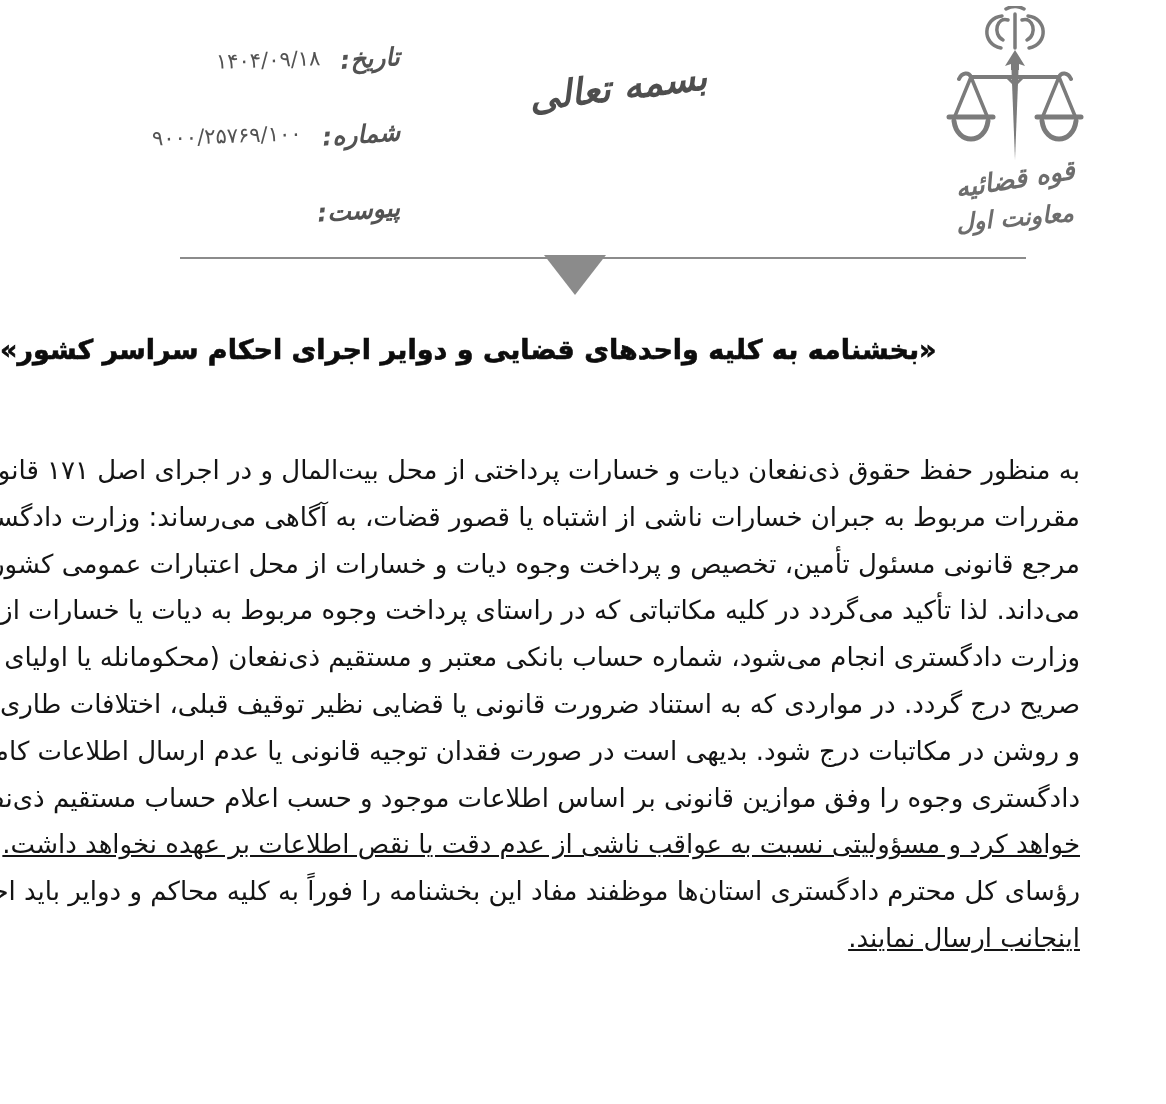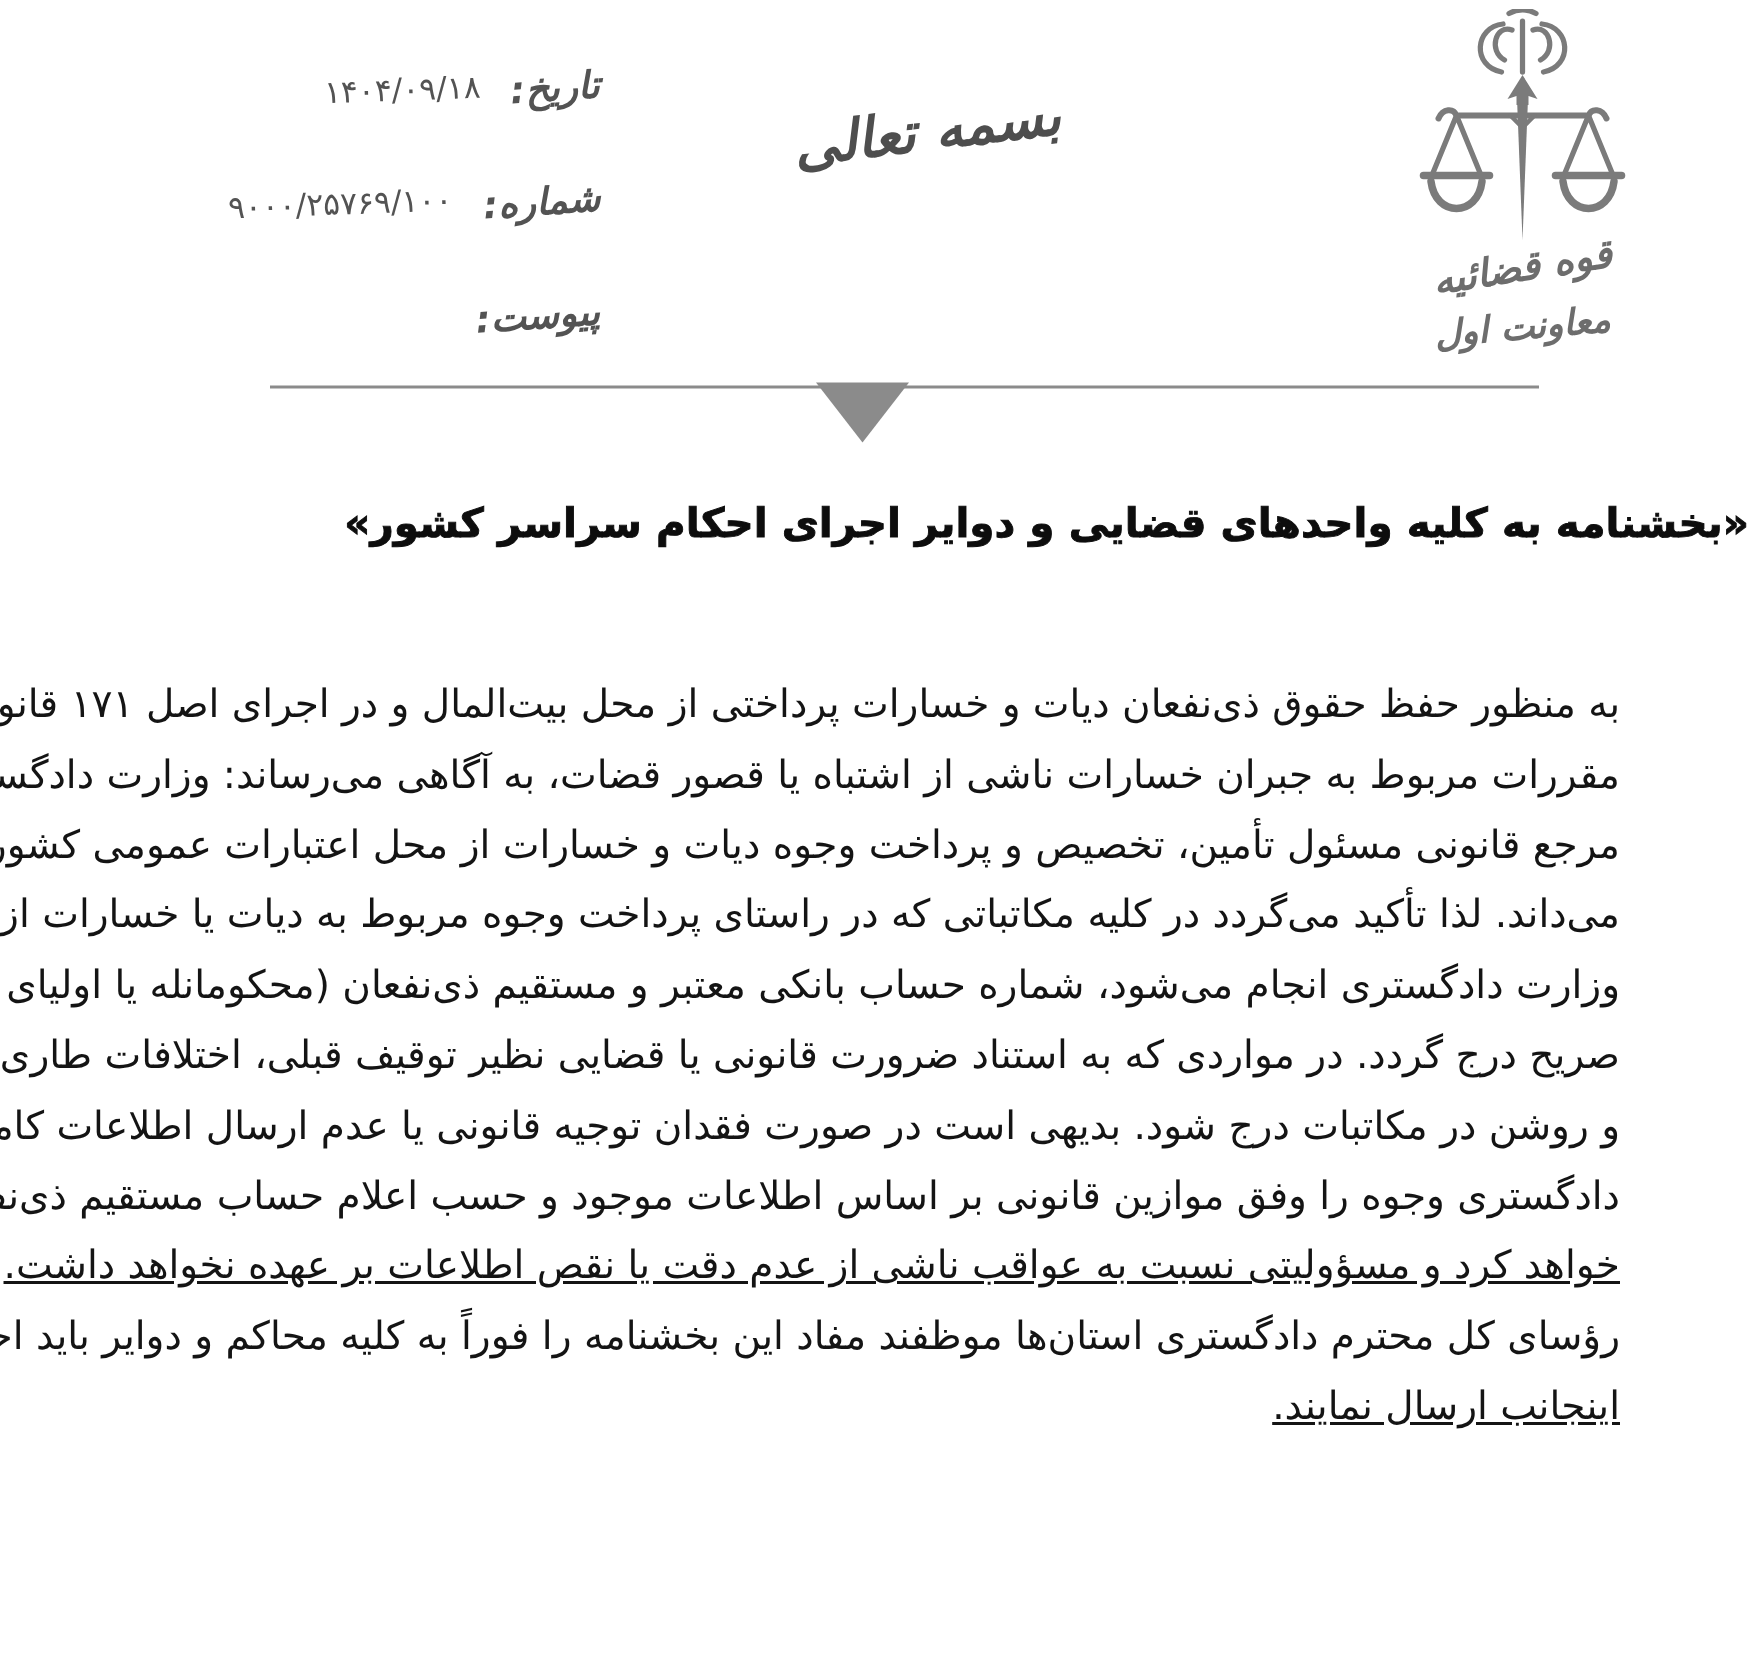--- a/index.html
+++ b/index.html
@@ -31,21 +31,21 @@
   
   .divider-line{position:absolute;top:257px;left:180px;width:846px;height:2px;background:#8b8b8b;}
   .divider-triangle{
     position:absolute;top:255px;left:544px;width:0;height:0;
     border-left:31px solid transparent;border-right:31px solid transparent;
     border-top:40px solid #8b8b8b;
   }
 
   
   .doc-title{
-    position:absolute;top:334px;left:0;width:100%;text-align:right;direction:rtl;
+    position:absolute;top:334px;left:0;width:100%;text-align:left;direction:rtl;
     font-size:27px;font-weight:bold;color:#0d0d0d;-webkit-text-stroke:0.6px #0d0d0d;
     margin:0;
   }
 
   
   .body{position:absolute;top:447px;left:88px;width:992px;direction:rtl;font-size:26px;color:#141414;}
   .line{
     height:46.8px;line-height:46.8px;white-space:nowrap;
     text-align:justify;text-align-last:justify;
   }

